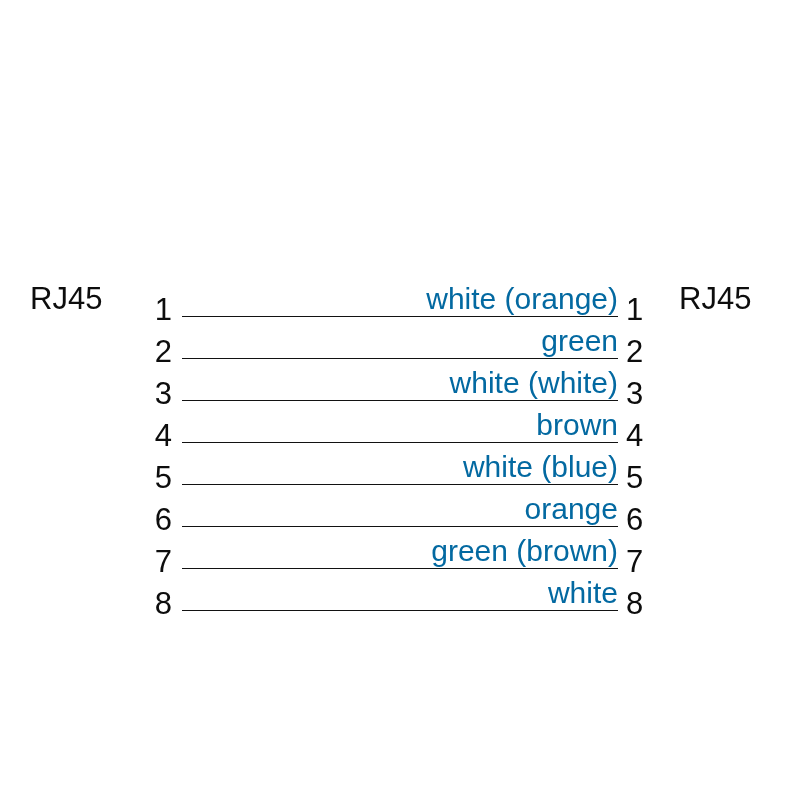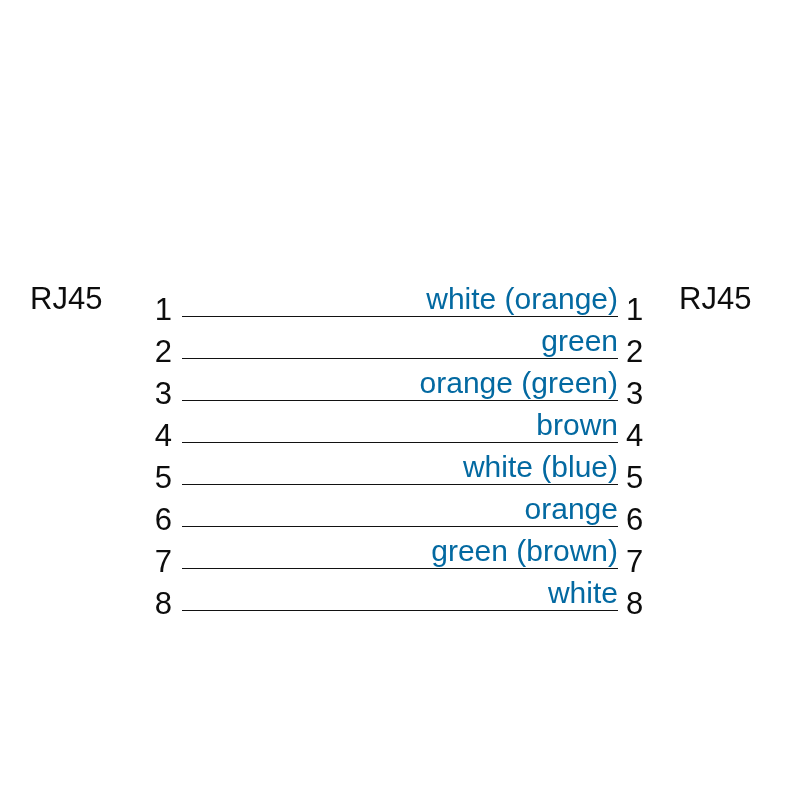--- a/index.html
+++ b/index.html
@@ -97,21 +97,21 @@
 
   <div class="wire-row" style="top:311px">
     <span class="pin-number pin-left">2</span>
     <span class="wire-label">green</span>
     <span class="wire-line"></span>
     <span class="pin-number pin-right">2</span>
   </div>
 
   <div class="wire-row" style="top:353px">
     <span class="pin-number pin-left">3</span>
-    <span class="wire-label">orange (green)</span>
+    <span class="wire-label">white (white)</span>
     <span class="wire-line"></span>
     <span class="pin-number pin-right">3</span>
   </div>
 
   <div class="wire-row" style="top:395px">
     <span class="pin-number pin-left">4</span>
     <span class="wire-label">brown</span>
     <span class="wire-line"></span>
     <span class="pin-number pin-right">4</span>
   </div>

